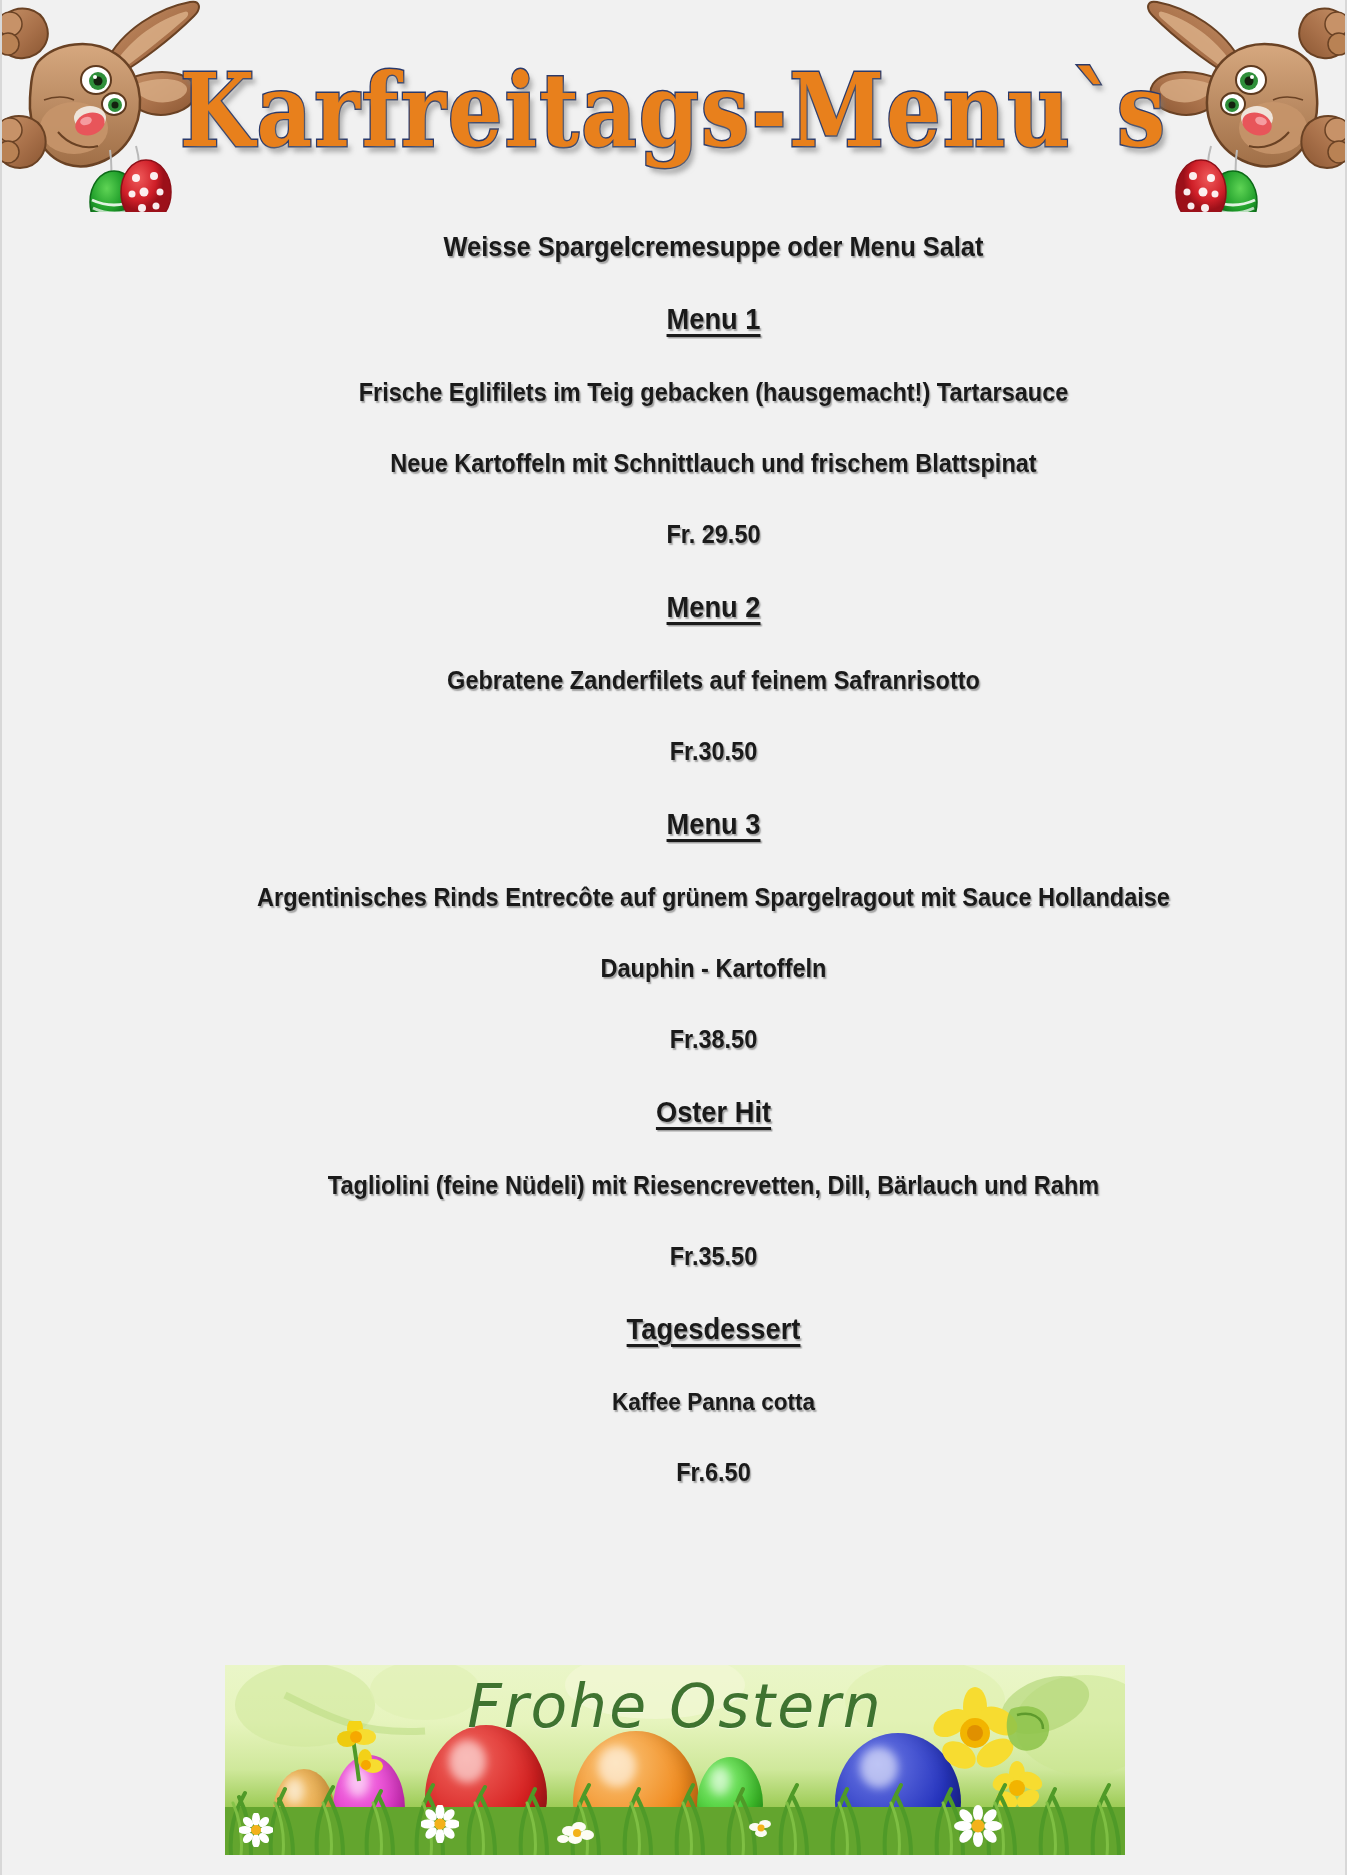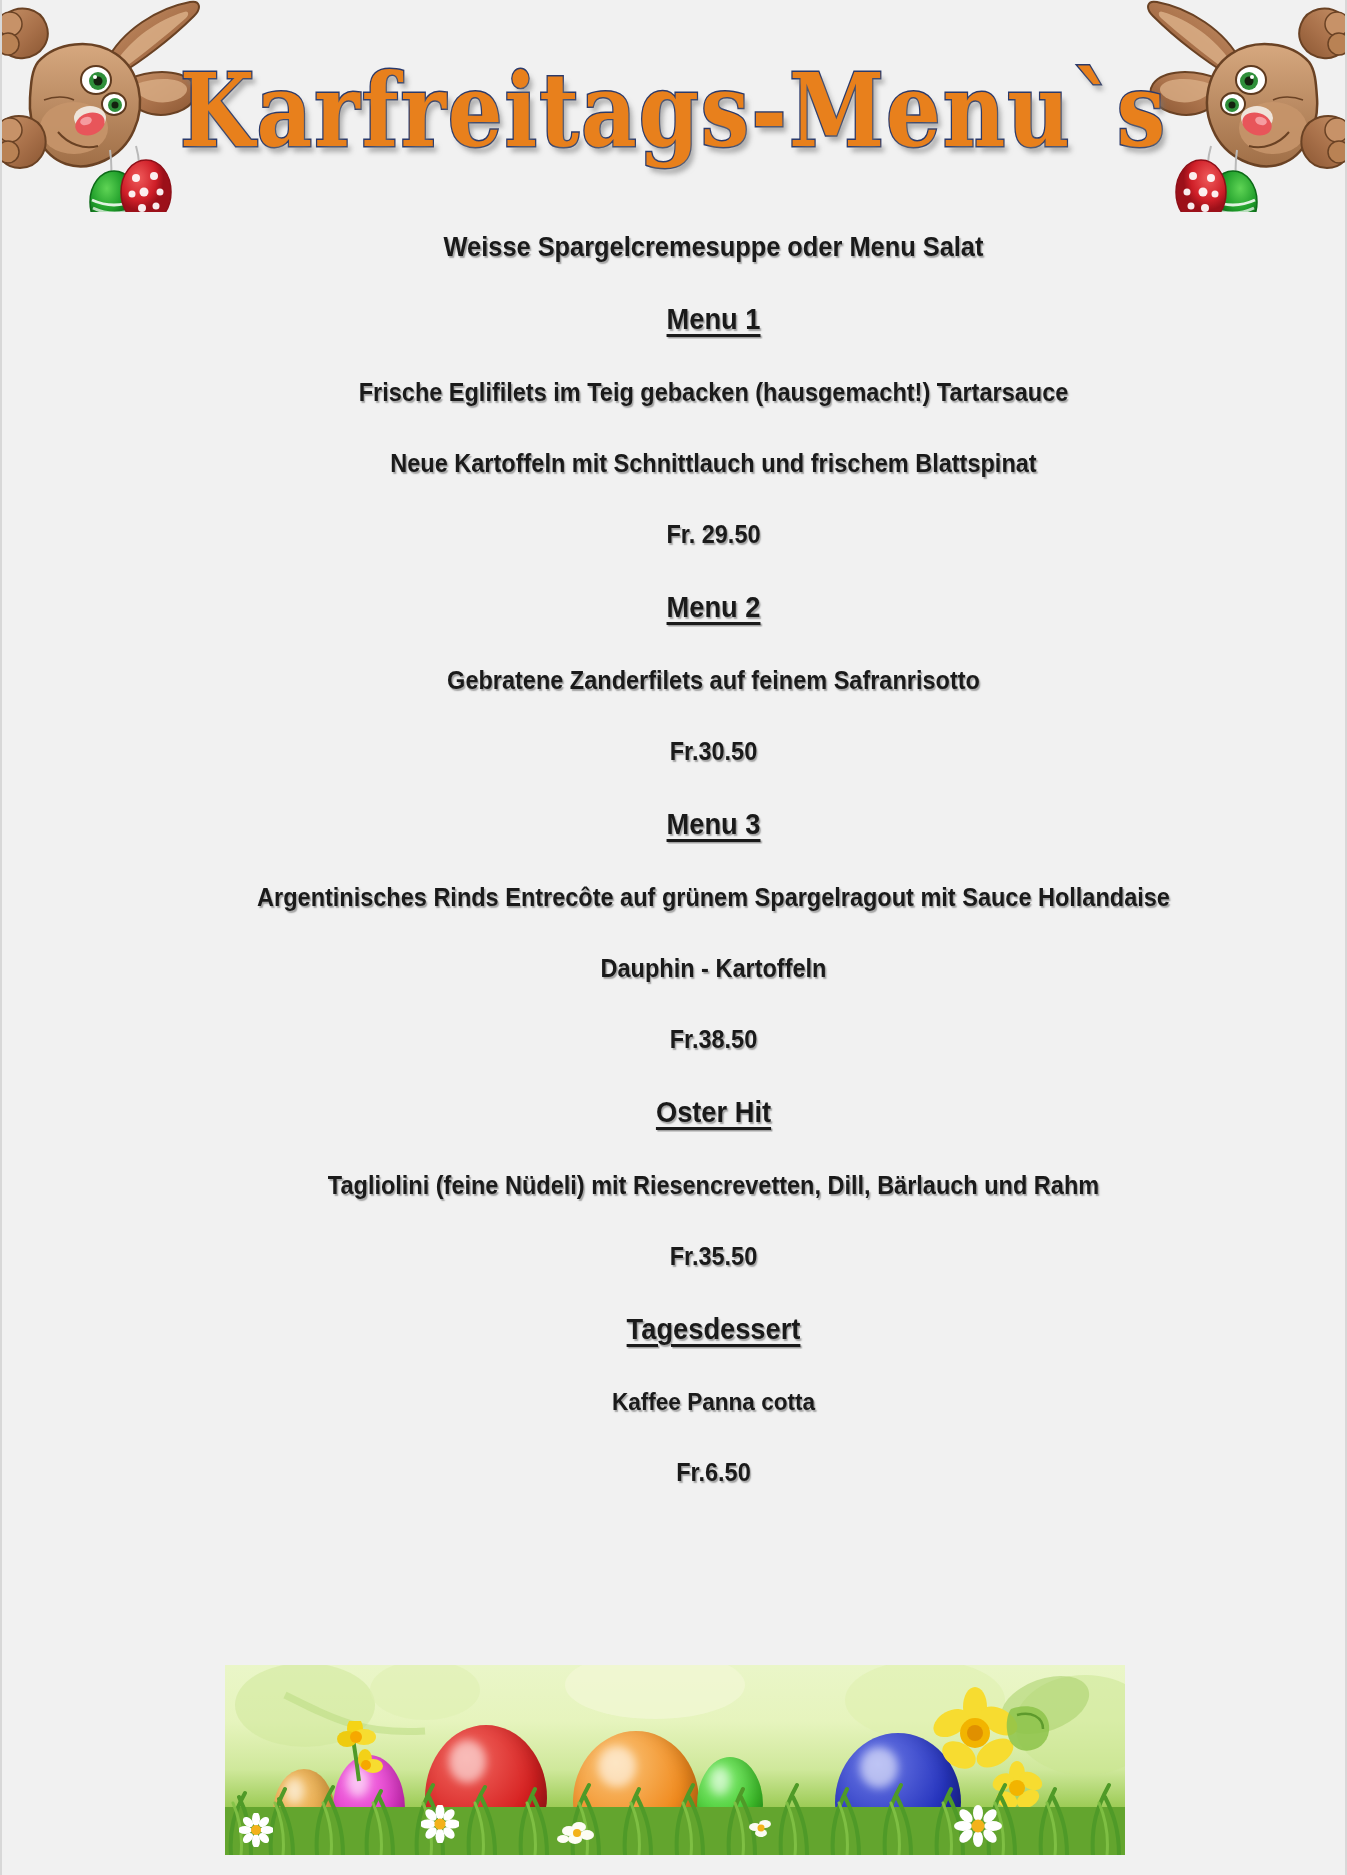--- a/index.html
+++ b/index.html
@@ -352,20 +352,21 @@
       <svg style="position:absolute;inset:0;width:100%;height:100%;z-index:1;" viewBox="0 0 900 190" preserveAspectRatio="none">
         <ellipse cx="80" cy="40" rx="70" ry="42" fill="#cfe79a" opacity="0.55"></ellipse>
         <ellipse cx="200" cy="25" rx="55" ry="30" fill="#dff0b2" opacity="0.6"></ellipse>
         <ellipse cx="430" cy="20" rx="90" ry="34" fill="#f2f8d6" opacity="0.7"></ellipse>
         <ellipse cx="700" cy="35" rx="80" ry="40" fill="#ddf0ac" opacity="0.5"></ellipse>
         <ellipse cx="860" cy="60" rx="70" ry="50" fill="#c9e58f" opacity="0.5"></ellipse>
         <path d="M60 30 C110 55 140 70 200 66" stroke="#b8d97e" stroke-width="7" fill="none" opacity="0.5"></path>
         <ellipse cx="820" cy="40" rx="46" ry="26" fill="#a8d06a" opacity="0.55" transform="rotate(-20 820 40)"></ellipse>
       </svg>
 
+      <span class="footer-caption">Frohe Ostern</span>
 
       <div class="egg" style="left:48px;  top:104px; width:62px;  height:76px;  background:radial-gradient(circle at 34% 28%, #f4c77a, #e8a33d 62%, #b97a1c);"></div>
       <div class="egg" style="left:108px; top:90px;  width:72px;  height:92px;  background:radial-gradient(circle at 34% 28%, #f77ae6, #e030c8 60%, #9c1389);"></div>
       <div class="egg" style="left:200px; top:60px;  width:122px; height:126px; background:radial-gradient(circle at 34% 26%, #f26a62, #d62020 58%, #911014);"></div>
       <div class="egg" style="left:348px; top:66px;  width:126px; height:122px; background:radial-gradient(circle at 34% 26%, #fbc77c, #f08a1e 58%, #bd5e08);"></div>
       <div class="egg" style="left:472px; top:92px;  width:66px;  height:82px;  background:radial-gradient(circle at 34% 26%, #8ef07f, #3fc82a 58%, #1e8c16);"></div>
       <div class="egg" style="left:610px; top:68px;  width:126px; height:120px; background:radial-gradient(circle at 34% 26%, #6f7de8, #2634be 58%, #121a7a);"></div>
 
       <svg class="flower" style="left:104px; top:56px; width:74px; height:70px;" viewBox="0 0 74 70">
         <path d="M30 60 C28 44 26 30 24 18" stroke="#4f9a28" stroke-width="4" fill="none"></path>

